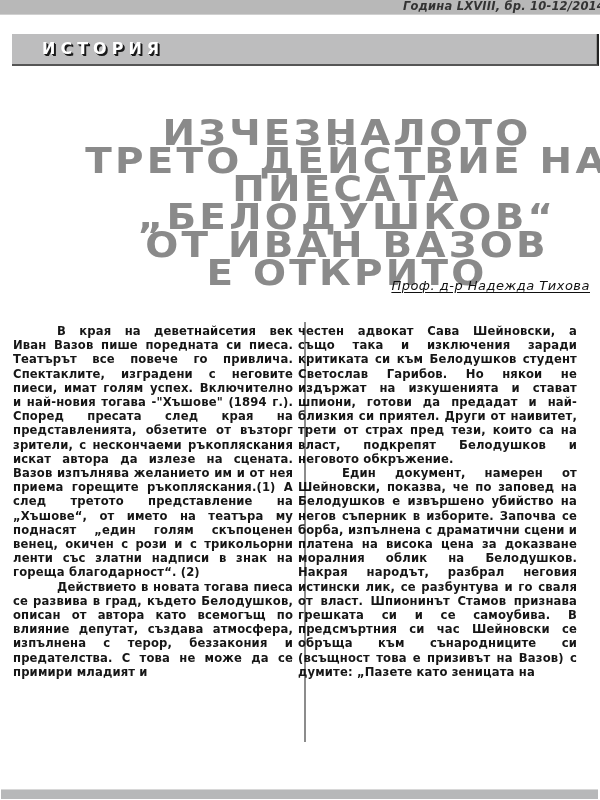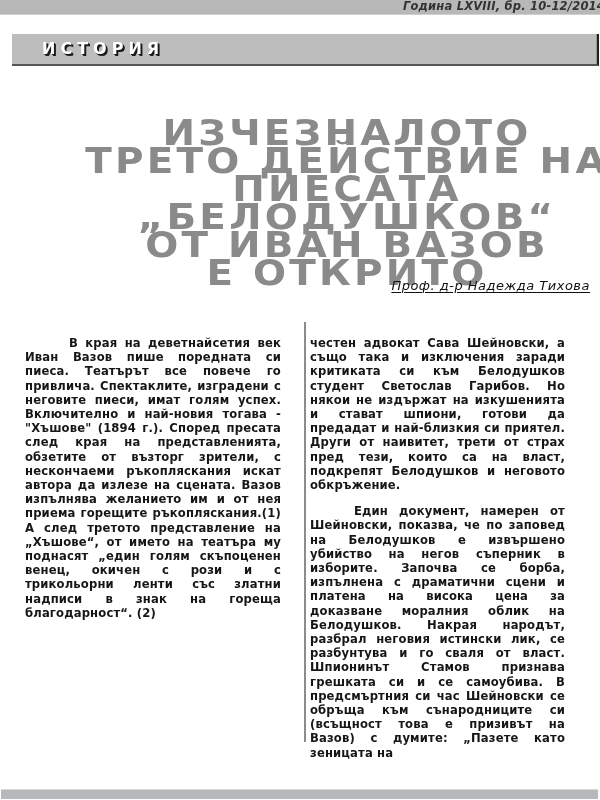--- a/index.html
+++ b/index.html
@@ -101,21 +101,21 @@
       width: 280px;
       font-family: "DejaVu Sans", sans-serif;
       font-weight: bold;
       font-size: 11.6px;
       line-height: 14.2px;
       color: #161616;
       text-align: justify;
       letter-spacing: 0.15px;
     }
     .column p {
-      margin: 12px;
+      margin: 0;
       text-indent: 0;
     }
     .column p.indent {
       text-indent: 44px;
     }
     .col-left {
       left: 13px;
     }
     .col-right {
       left: 298px;
@@ -156,20 +156,21 @@
   <span class="headline-line">ПИЕСАТА</span>
   <span class="headline-line">„БЕЛОДУШКОВ“</span>
   <span class="headline-line">ОТ ИВАН ВАЗОВ</span>
   <span class="headline-line">Е ОТКРИТО</span>
 </h1>
 
 <div class="author">Проф. д-р Надежда Тихова</div>
 
 <div class="column col-left">
   <p class="indent">В края на деветнайсетия век Иван Вазов пише поредната си пиеса. Театърът все повече го привлича. Спектаклите, изградени с неговите пиеси, имат голям успех. Включително и най-новия тогава -"Хъшове" (1894 г.). Според пресата след края на представленията, обзетите от възторг зрители, с нескончаеми ръкопляскания искат автора да излезе на сцената. Вазов изпълнява желанието им и от нея приема горещите ръкопляскания.(1) А след третото представление на „Хъшове“, от името на театъра му поднасят „един голям скъпоценен венец, окичен с рози и с трикольорни ленти със златни надписи в знак на гореща благодарност“. (2)</p>
+  <p class="indent">Действието в новата тогава пиеса се развива в град, където Белодушков, описан от автора като всемогъщ по влияние депутат, създава атмосфера, изпълнена с терор, беззакония и предателства. С това не може да се примири младият и</p>
 </div>
 
 <div class="divider"></div>
 
 <div class="column col-right">
   <p>честен адвокат Сава Шейновски, а също така и изключения заради критиката си към Белодушков студент Светослав Гарибов. Но някои не издържат на изкушенията и стават шпиони, готови да предадат и най-близкия си приятел. Други от наивитет, трети от страх пред тези, които са на власт, подкрепят Белодушков и неговото обкръжение.</p>
   <p class="indent">Един документ, намерен от Шейновски, показва, че по заповед на Белодушков е извършено убийство на негов съперник в изборите. Започва се борба, изпълнена с драматични сцени и платена на висока цена за доказване моралния облик на Белодушков. Накрая народът, разбрал неговия истински лик, се разбунтува и го сваля от власт. Шпионинът Стамов признава грешката си и се самоубива. В предсмъртния си час Шейновски се обръща към сънародниците си (всъщност това е призивът на Вазов) с думите: „Пазете като зеницата на</p>
 </div>
 
 <div class="bottom-bar"></div>

